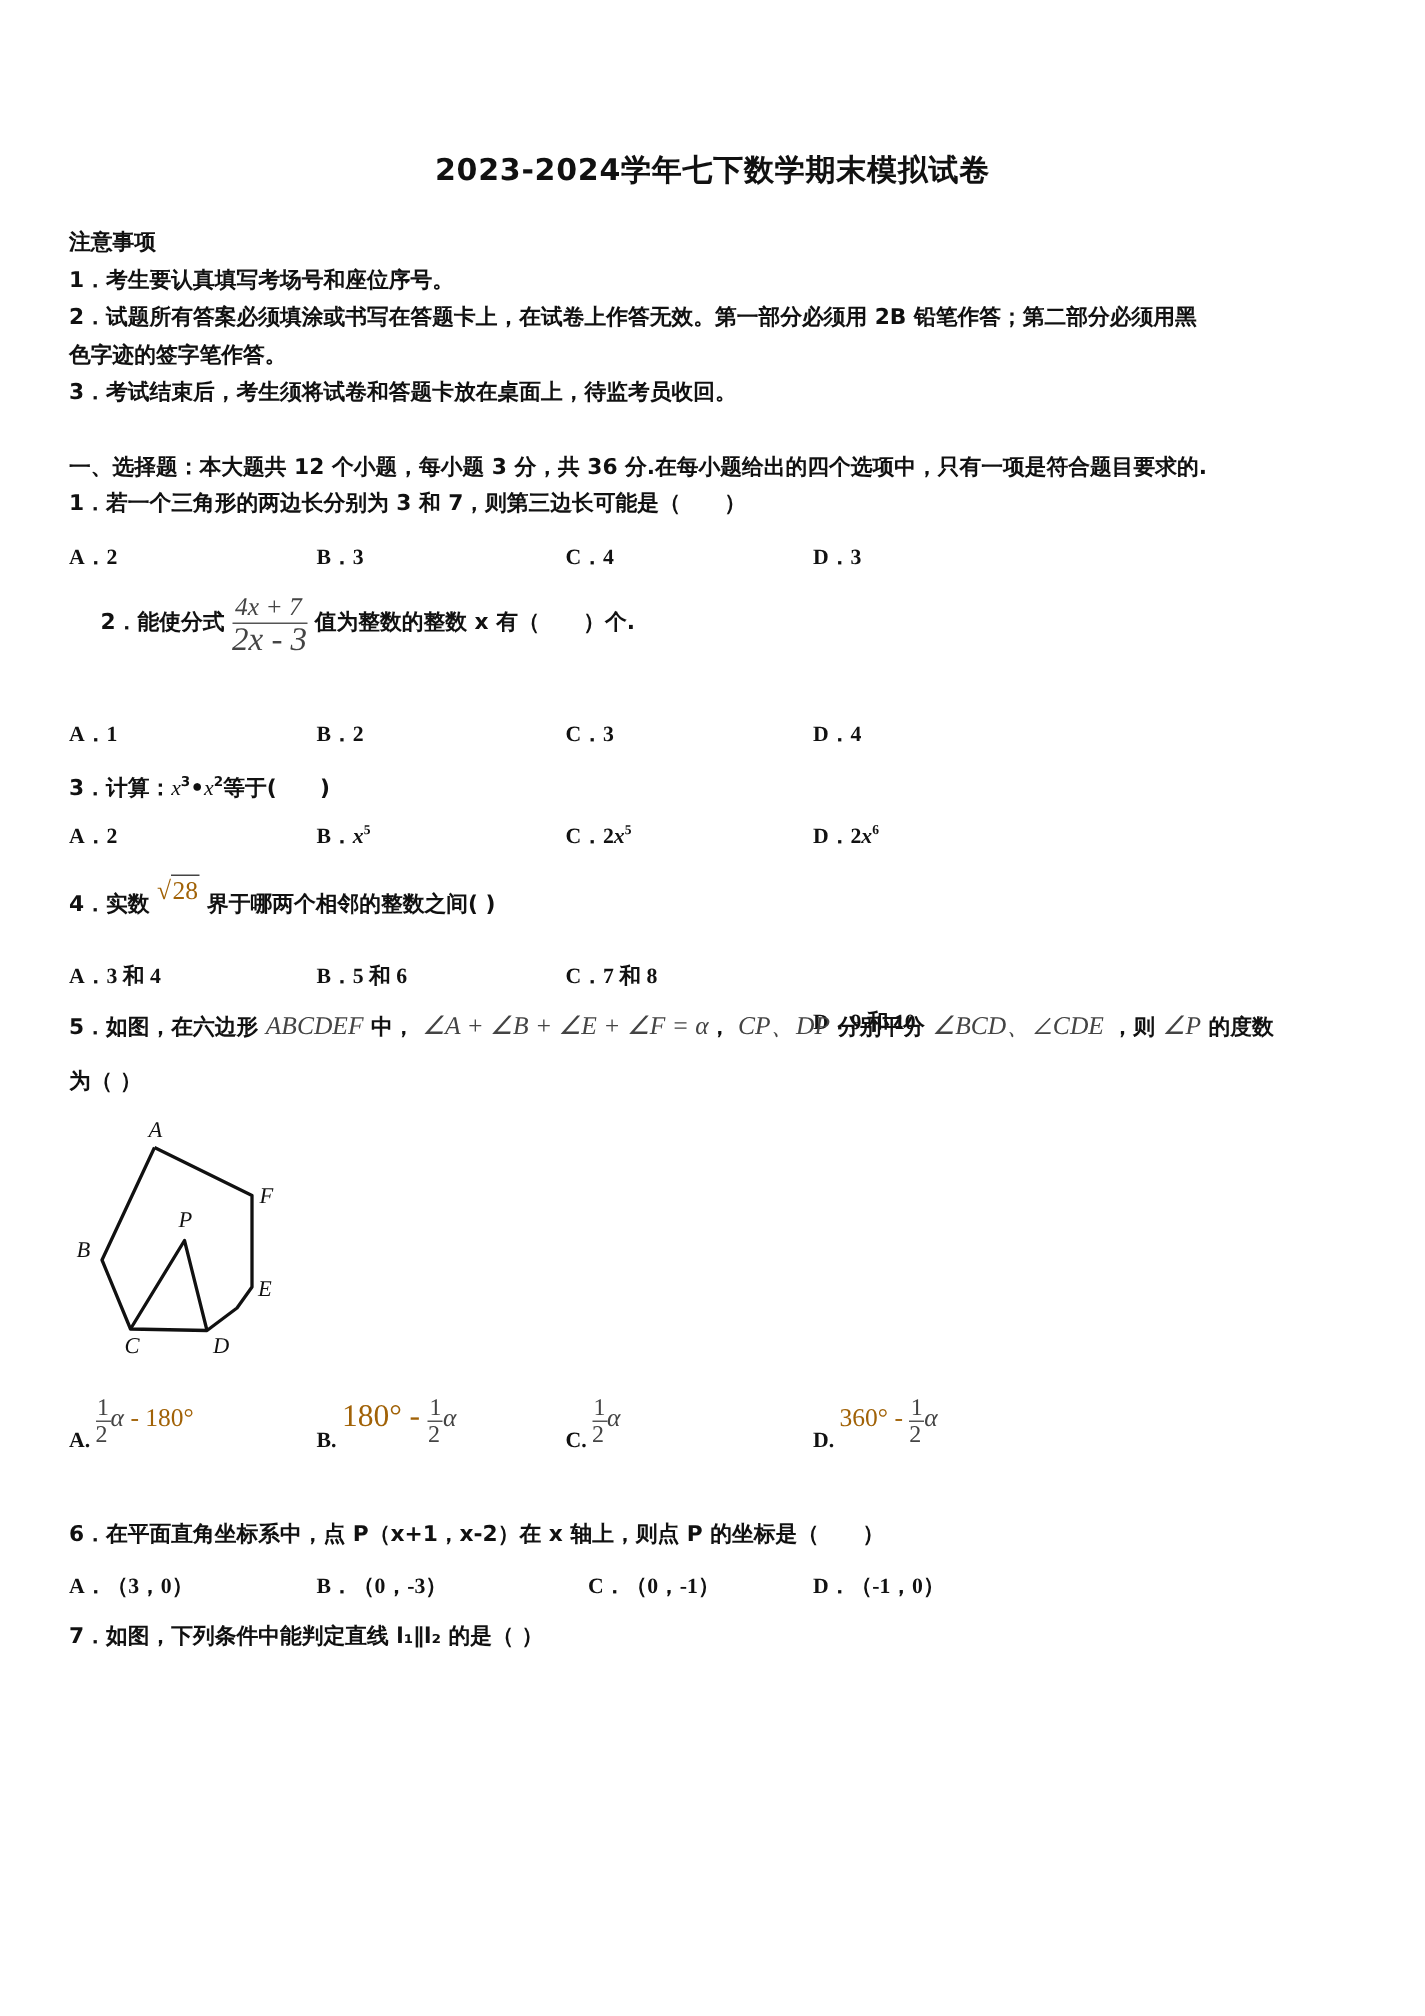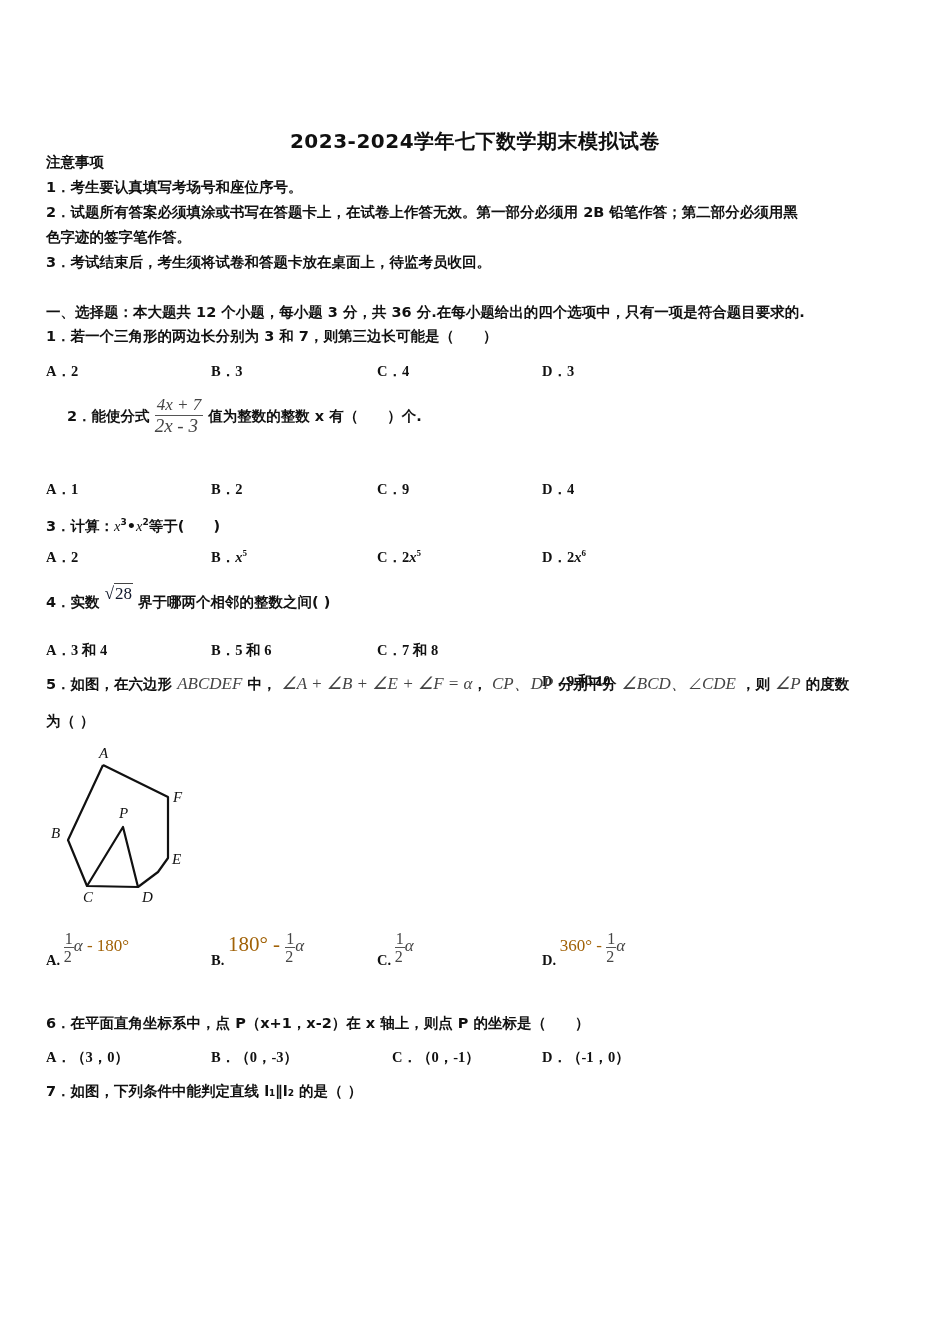--- a/index.html
+++ b/index.html
@@ -1,30 +1,30 @@
 <!DOCTYPE html>
 <html><head>
 <meta charset="utf-8">
 <style>
   html, body { margin: 0; padding: 0; background: #ffffff; }
   body { width: 950px; height: 1344px; position: relative; overflow: hidden;
          font-family: "DejaVu Sans", "Liberation Sans", sans-serif; color: #111; }
   .abs { position: absolute; white-space: nowrap; }
-  .title { left: 0; width: 950px; top: 128px; text-align: center; font-size: 20px; font-weight: bold; letter-spacing: 0.5px; }
+  .title { left: 0; width: 950px; top: 100px; text-align: center; font-size: 20px; font-weight: bold; letter-spacing: 0.5px; }
   .line { font-size: 14.5px; font-weight: bold; line-height: 18px; }
   .opt { font-size: 14.5px; font-weight: bold; font-family: "Liberation Serif", "DejaVu Serif", serif; }
   .math { font-family: "Liberation Serif", "DejaVu Serif", serif; font-style: italic; font-weight: normal; }
   .mathup { font-family: "Liberation Serif", "DejaVu Serif", serif; font-weight: normal; font-style: normal; color: #a16207; }
   sup { font-size: 9px; vertical-align: 6px; }
   .frac { display: inline-block; vertical-align: middle; text-align: left; font-family: "Liberation Serif", serif; font-weight: normal; color: #444; }
   .frac .num { display: block; border-bottom: 1px solid #555; padding: 0 2px; font-size: 17px; line-height: 20px; }
-  .frac .den { display: block; font-size: 19px; line-height: 20px; }
+  .frac .den { display: block; font-size: 22px; line-height: 20px; }
   .sfrac .num, .sfrac .den { font-size: 16px; line-height: 17px; }
   .sfrac .num { padding: 0 1px; }
-  .sqrt { font-family: "Liberation Serif", serif; font-weight: normal; color: #0f172a; font-size: 17px; }
+  .sqrt { font-family: "Liberation Serif", serif; font-weight: normal; color: #a16207; font-size: 17px; }
   .sqrt .rad { border-top: 1px solid #444; padding: 0 1px; }
   .greyline { font-family: "Liberation Serif", serif; font-style: italic; color: #444; font-weight: normal; font-size: 17px; }
 </style>
 </head>
 <body>
 
 <div class="abs title">2023-2024学年七下数学期末模拟试卷</div>
 
 <div class="abs line" style="left:46px; top:153px;">注意事项</div>
 <div class="abs line" style="left:46px; top:178px;">1．考生要认真填写考场号和座位序号。</div>
@@ -43,21 +43,21 @@
 <div class="abs line" style="left:46px; top:395px;margin-left:21px;">
   <span style="vertical-align:middle;">2．能使分式</span>
   <span class="frac">
     <span class="num math">4x + 7</span>
     <span class="den math">2x - 3</span>
   </span>
   <span style="vertical-align:middle;">值为整数的整数 x 有（　　）个.</span>
 </div>
 <div class="abs opt" style="left:46px; top:480px;">A．1</div>
 <div class="abs opt" style="left:211px; top:480px;">B．2</div>
-<div class="abs opt" style="left:377px; top:480px;">C．9</div>
+<div class="abs opt" style="left:377px; top:480px;">C．3</div>
 <div class="abs opt" style="left:542px; top:480px;">D．4</div>
 
 <div class="abs line" style="left:46px; top:513px;">
   <span>3．计算：</span><span class="math">x</span><sup>3</sup><span>•</span><span class="math">x</span><sup>2</sup><span>等于(　　)</span>
 </div>
 <div class="abs opt" style="left:46px; top:548px;">
   <span>A．</span><span>2</span>
 </div>
 <div class="abs opt" style="left:211px; top:548px;">
   <span>B．</span><span class="math" style="font-weight:bold;">x</span><sup>5</sup>

